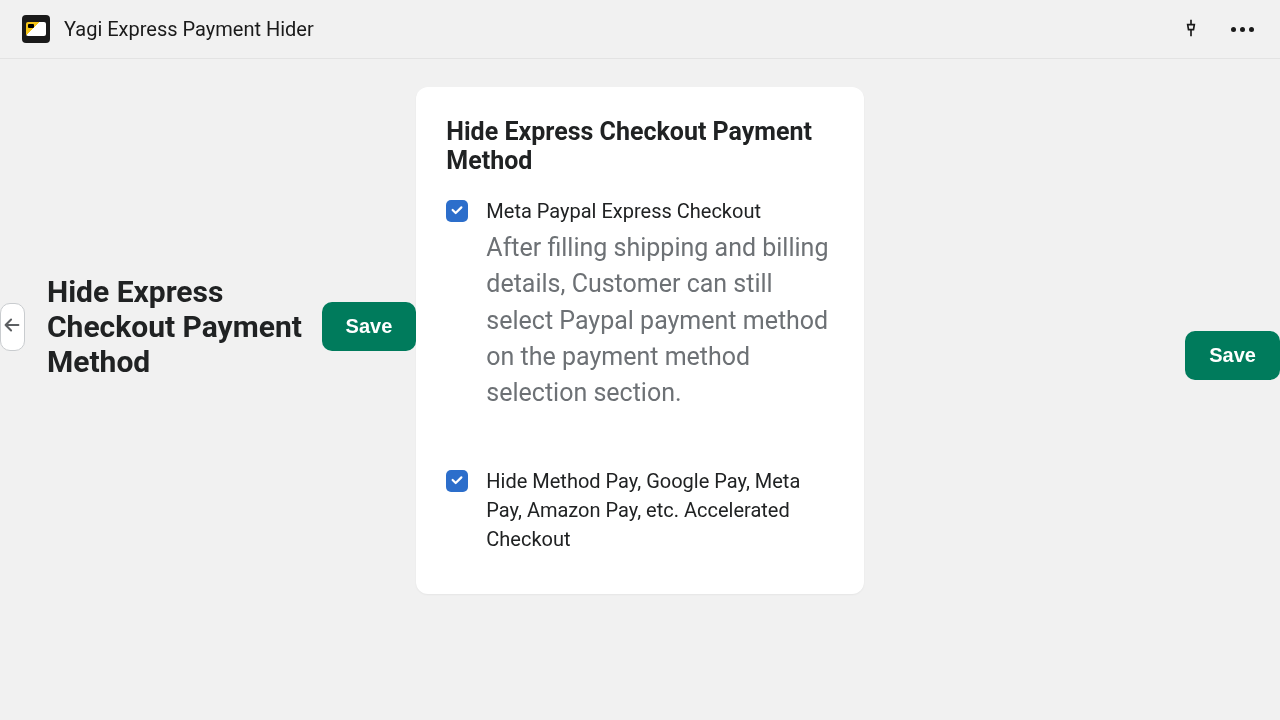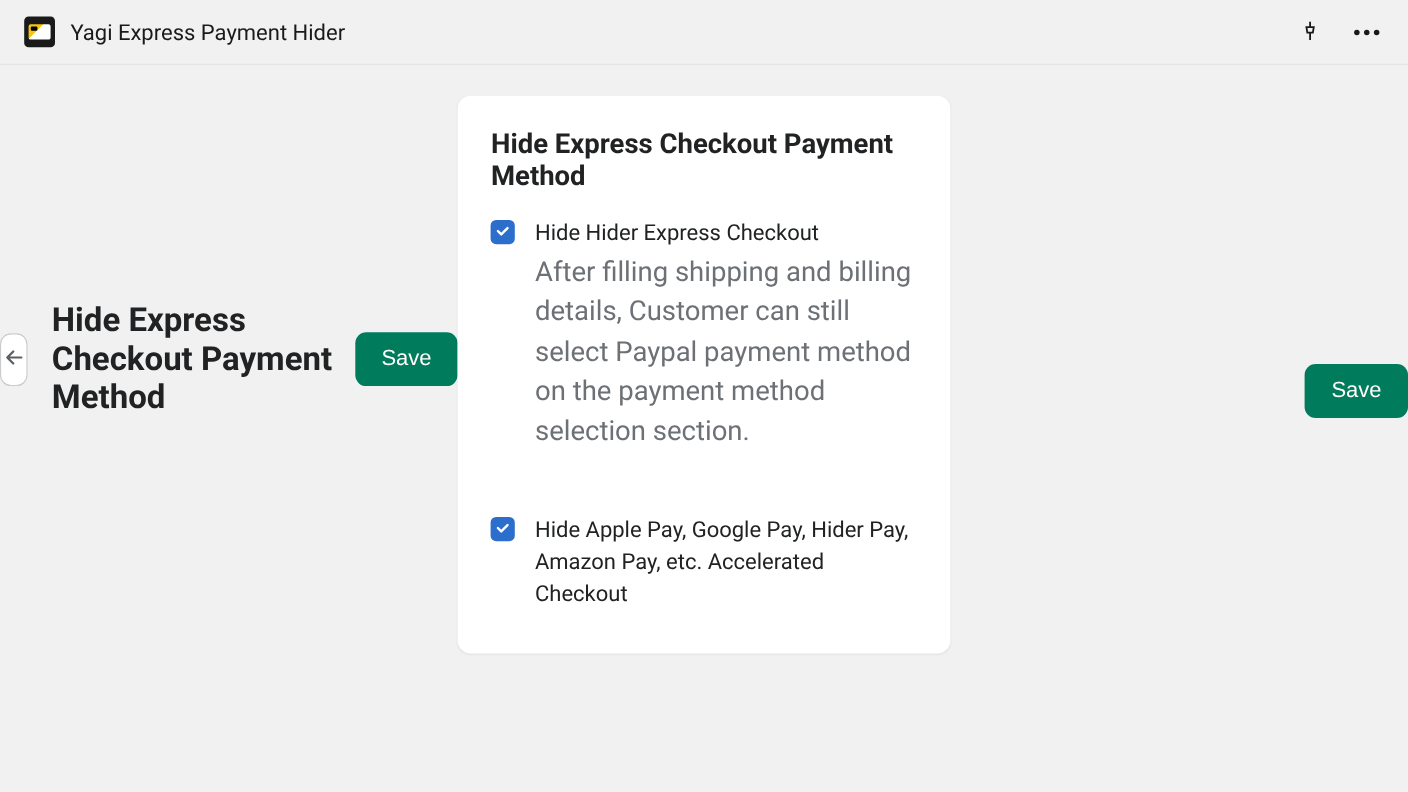--- a/index.html
+++ b/index.html
@@ -108,21 +108,21 @@
   .page-title {
     font-size: 30px;
     font-weight: 700;
     color: #202223;
   }
   .save-btn {
     background: #007b5c;
     color: #fff;
     border: none;
     font-size: 20px;
-    font-weight: 400;
+    font-weight: 700;
     padding: 13px 24px;
     border-radius: 10px;
     cursor: pointer;
   }
   .card {
     width: 862px;
     background: #fff;
     border-radius: 12px;
     padding: 30px;
     box-shadow: 0 1px 2px rgba(0,0,0,0.05);
@@ -226,35 +226,35 @@
 
     <div class="check-row">
       <div class="checkbox">
         <span>
           <svg viewBox="0 0 16 16" fill="none" stroke="#fff" stroke-width="2.5" stroke-linecap="round" stroke-linejoin="round">
             <path d="M3 8 L6.5 11.5 L13 5"></path>
           </svg>
         </span>
       </div>
       <div class="check-content">
-        <div class="check-label">Hide Hider Express Checkout</div>
+        <div class="check-label">Meta Paypal Express Checkout</div>
         <div class="check-help">After filling shipping and billing details, Customer can still select Paypal payment method on the payment method selection section.</div>
       </div>
     </div>
 
     <div class="check-row check-group-2">
       <div class="checkbox">
         <span>
           <svg viewBox="0 0 16 16" fill="none" stroke="#fff" stroke-width="2.5" stroke-linecap="round" stroke-linejoin="round">
             <path d="M3 8 L6.5 11.5 L13 5"></path>
           </svg>
         </span>
       </div>
       <div class="check-content">
-        <div class="check-label">Hide Apple Pay, Google Pay, Hider Pay, Amazon Pay, etc. Accelerated Checkout</div>
+        <div class="check-label">Hide Method Pay, Google Pay, Meta Pay, Amazon Pay, etc. Accelerated Checkout</div>
       </div>
     </div>
   </div>
 
   <div class="footer">
     <button class="save-btn">Save</button>
   </div>
 </div>
 
 </body></html>

